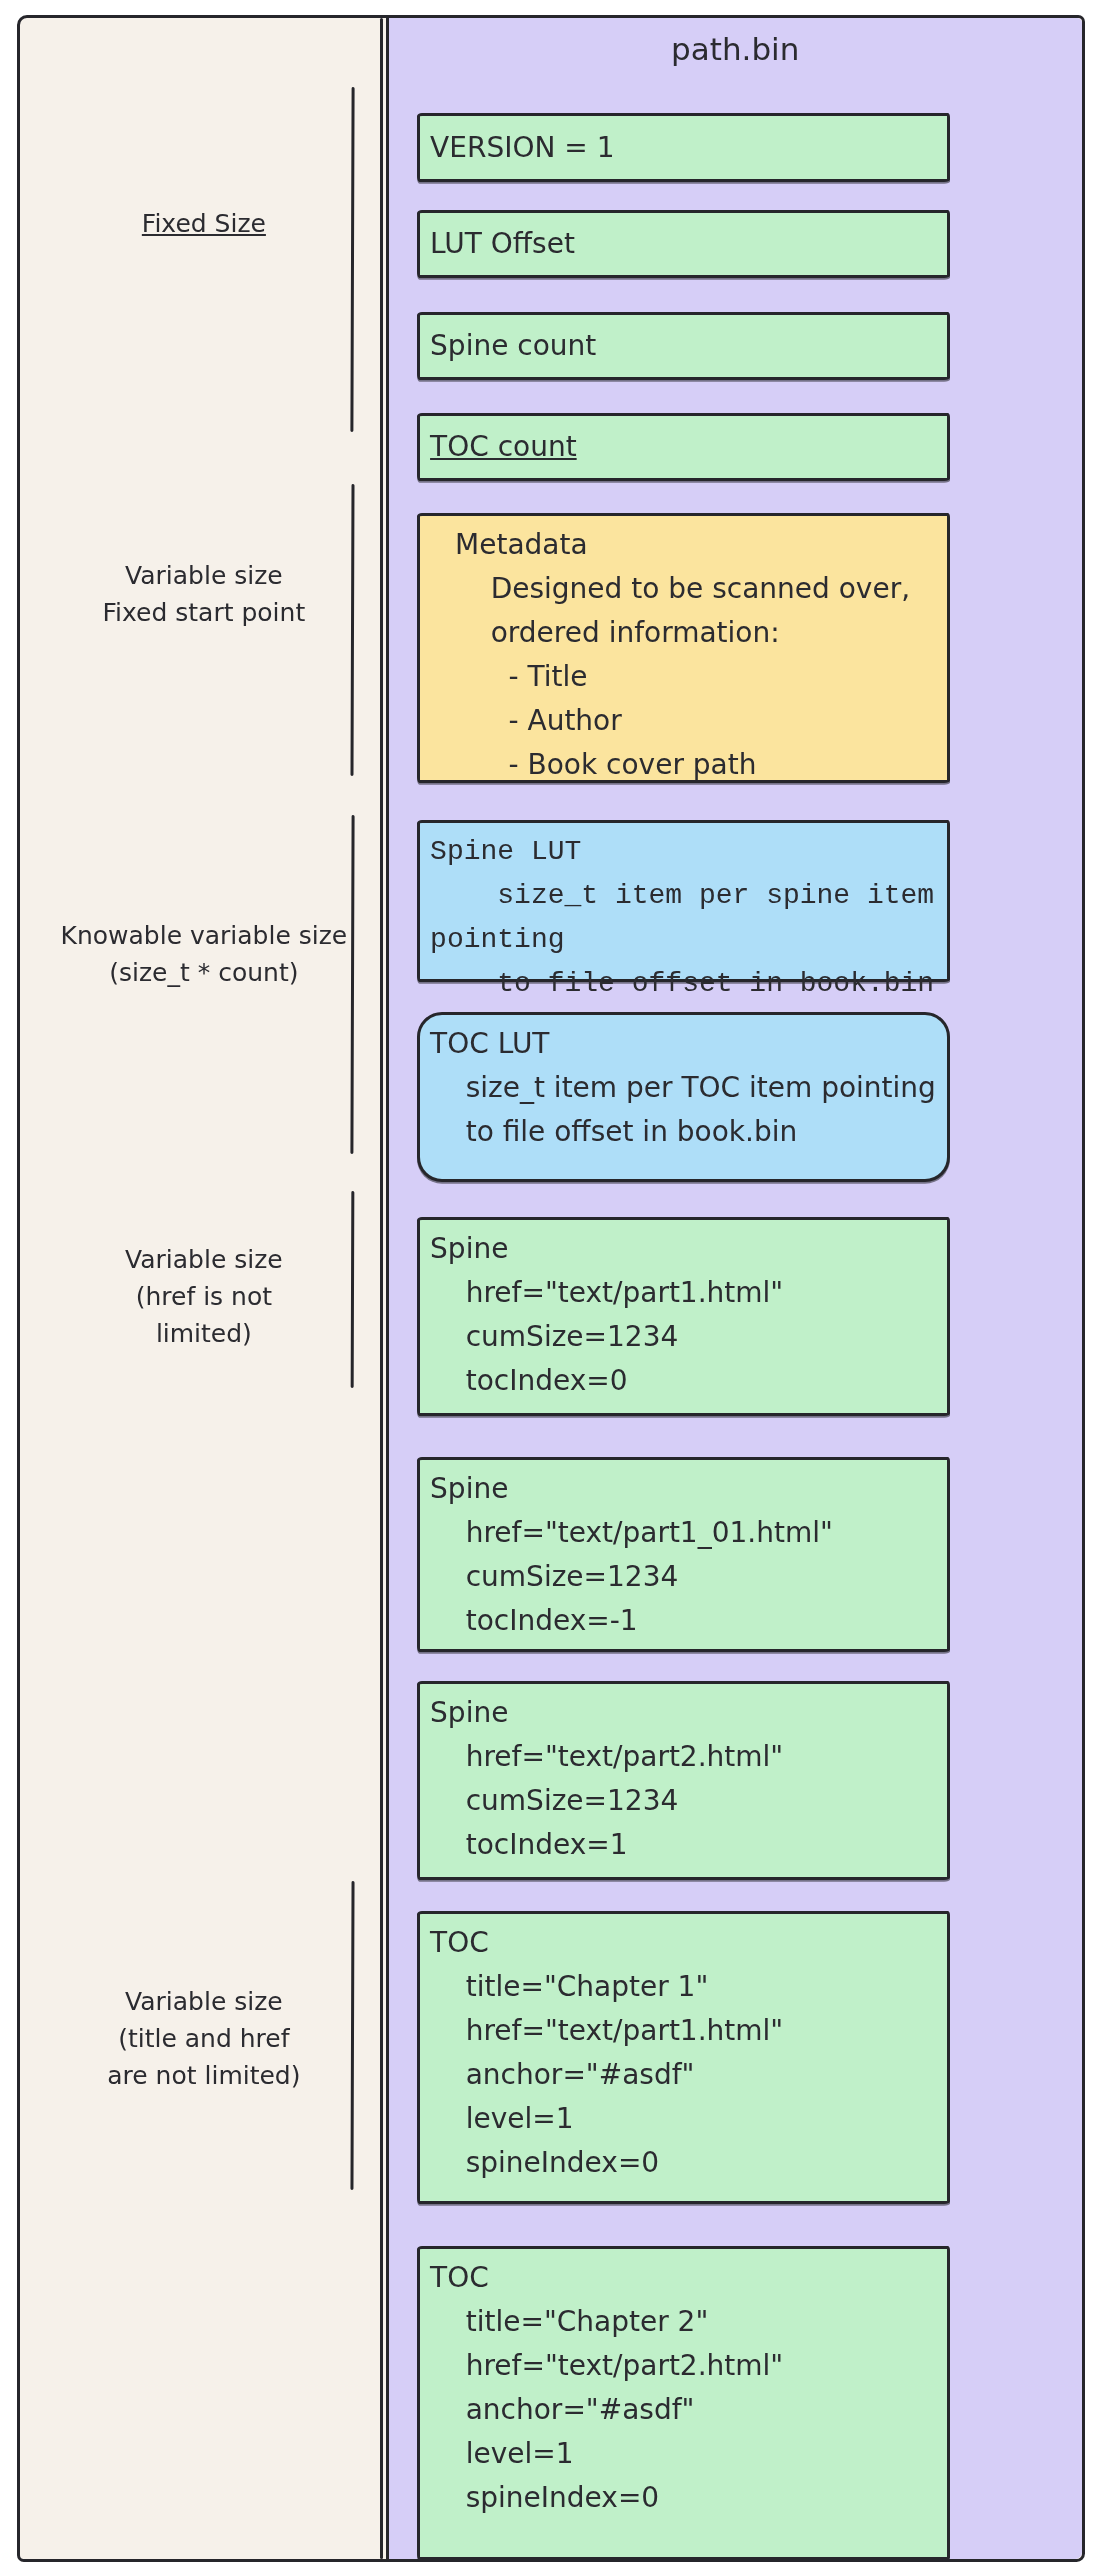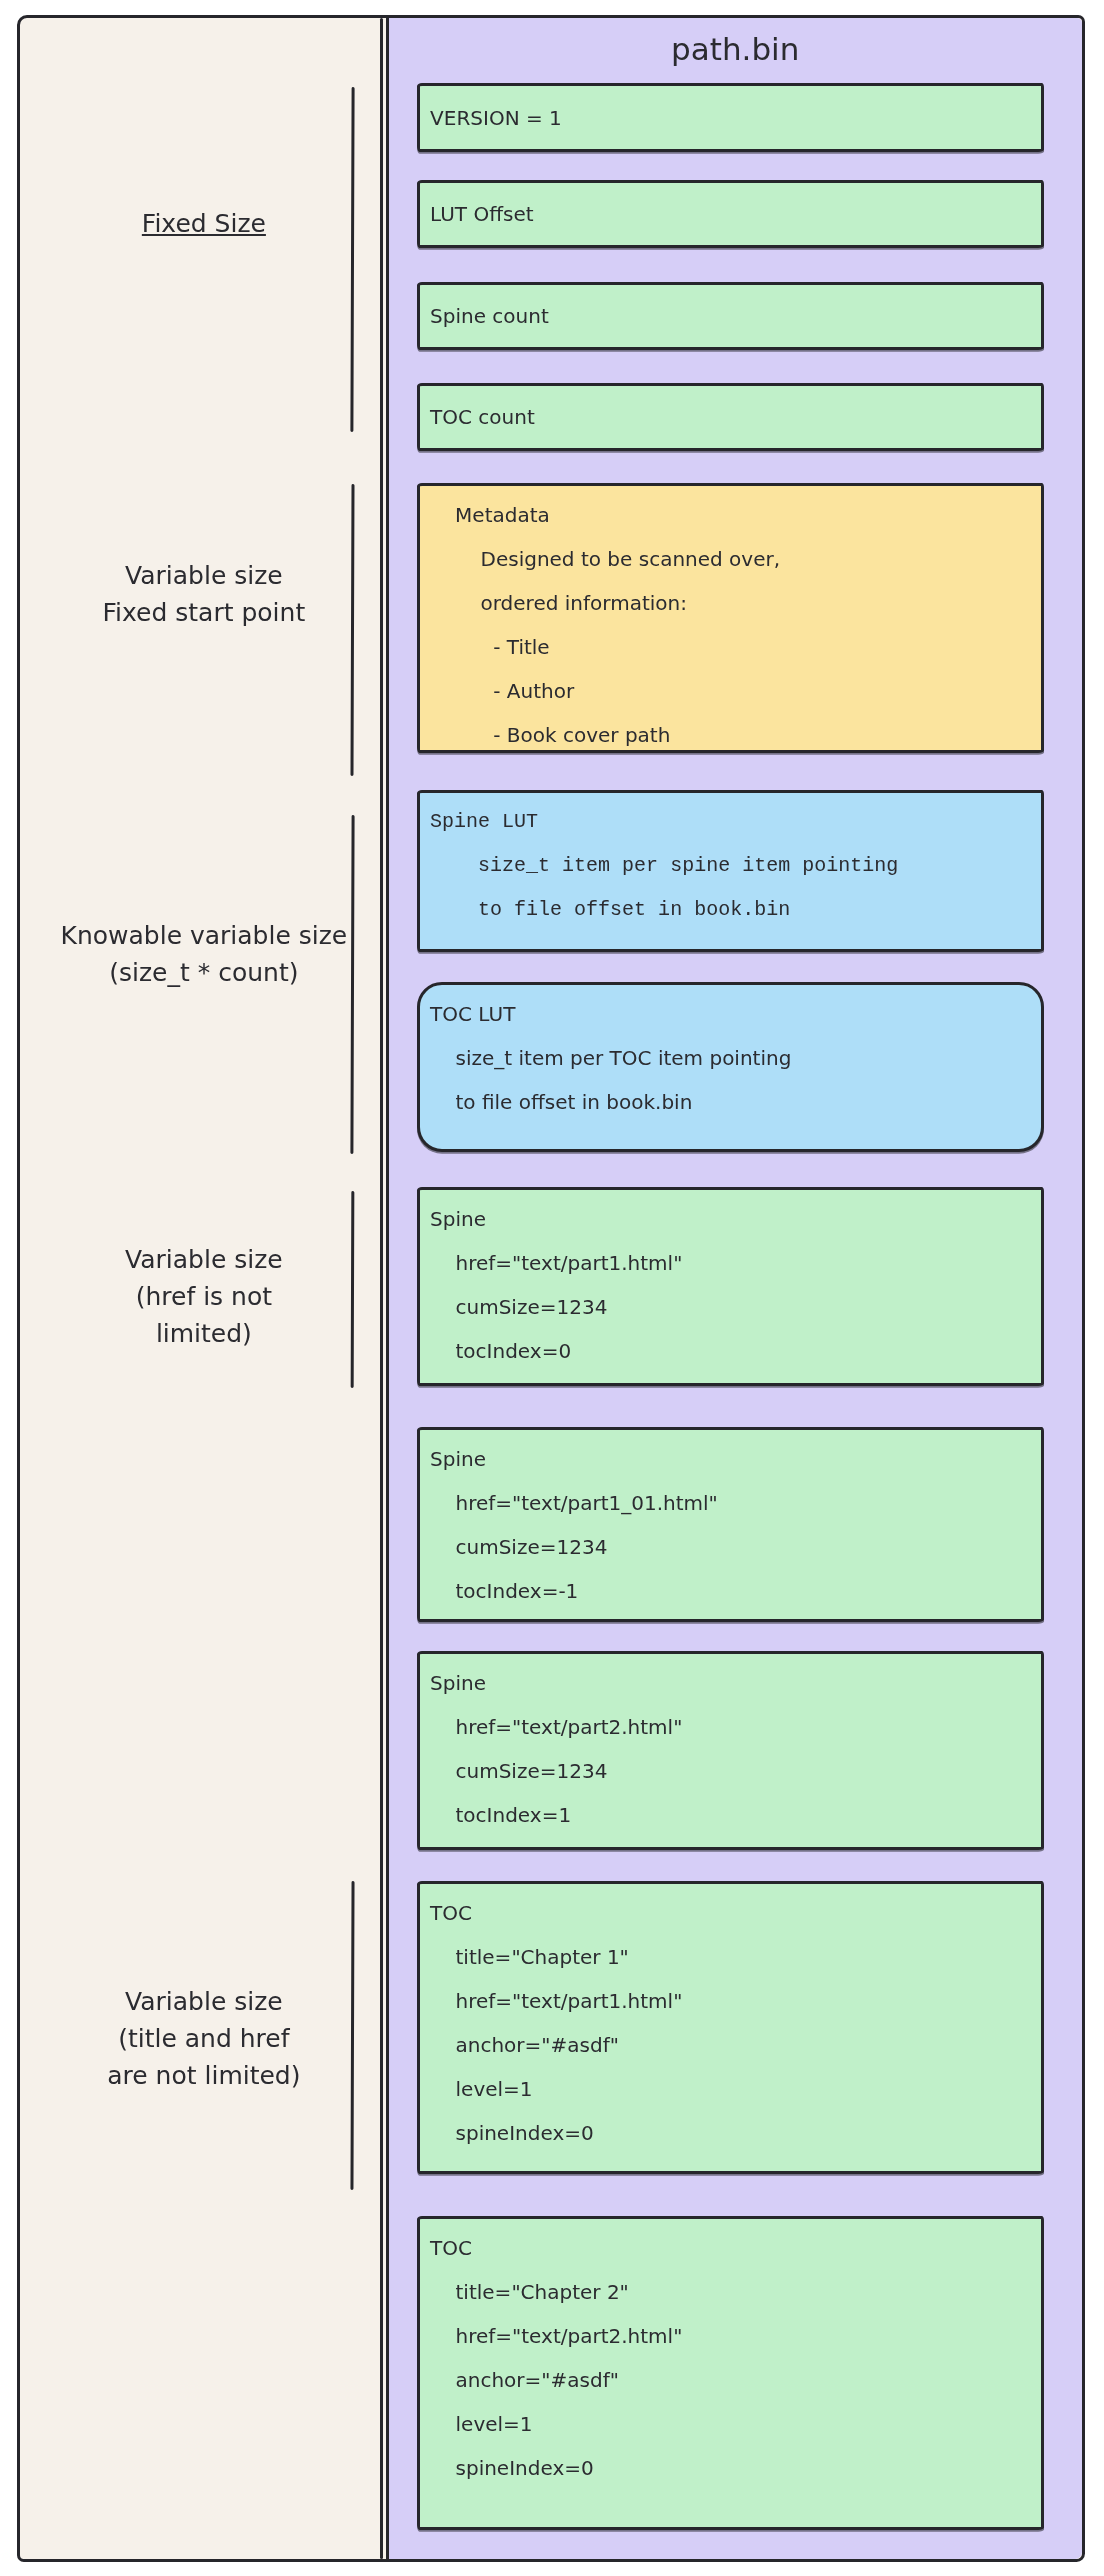--- a/index.html
+++ b/index.html
@@ -25,28 +25,29 @@
     position:absolute;left:366px;top:0;right:0;bottom:0;
     background:var(--purple);border-left:3.3px solid var(--ink);
     border-radius:0 5px 6.7px 0;
   }
   .panel-title{
     position:absolute;left:0;right:0;top:13.4px;height:37px;
     text-align:center;font-size:31px;line-height:37px;font-weight:500;
     white-space:pre;
   }
   .box{
-    position:absolute;left:28.4px;width:627px;
+    position:absolute;left:28.4px;width:533px;
     border:3.3px solid var(--ink);
     box-sizing:border-box;
     border-radius:5px 2.5px 5.9px 2.5px / 3.3px 5px 2.5px 5.9px;
-    font-size:20px;line-height:44px;
+    font-size:28px;line-height:44px;
     white-space:pre-wrap;
     padding:6.7px 5px 0 10px;
     box-shadow:0 1.7px 0 0 rgba(38,38,43,.55);
+    margin-top:30px;
   }
   .box.single{display:flex;align-items:center;padding-top:0;}
   .green{background:var(--green);}
   .yellow{background:var(--yellow);}
   .blue{background:var(--blue);}
   .llabel{
     position:absolute;left:16.7px;width:335px;
     text-align:center;font-size:25px;line-height:37px;
     white-space:pre-wrap;color:var(--text);
   }
@@ -80,21 +81,21 @@
   <div class="bracket" style="top:1863px;height:309px;"></div>
 
   <div class="divider"></div>
 
   <div class="bookbin-panel">
     <div class="panel-title">path.bin</div>
 
     <div class="box green single" style="top:65px;height:69px;">VERSION = 1</div>
     <div class="box green single" style="top:162px;height:68px;">LUT Offset</div>
     <div class="box green single" style="top:264px;height:68px;">Spine count</div>
-    <div class="box green single" style="top:365px;height:68px;">TOC count</div>
+    <div class="box green single" style="top:365px;height:68px;text-decoration:underline;">TOC count</div>
 
     <div class="box yellow" style="top:465px;height:270px;padding-left:35px;">Metadata
     Designed to be scanned over,
     ordered information:
       - Title
       - Author
       - Book cover path</div>
 
     <div class="box blue" style="top:772px;height:162px;font-family:Liberation Mono, monospace;">Spine LUT
     size_t item per spine item pointing

